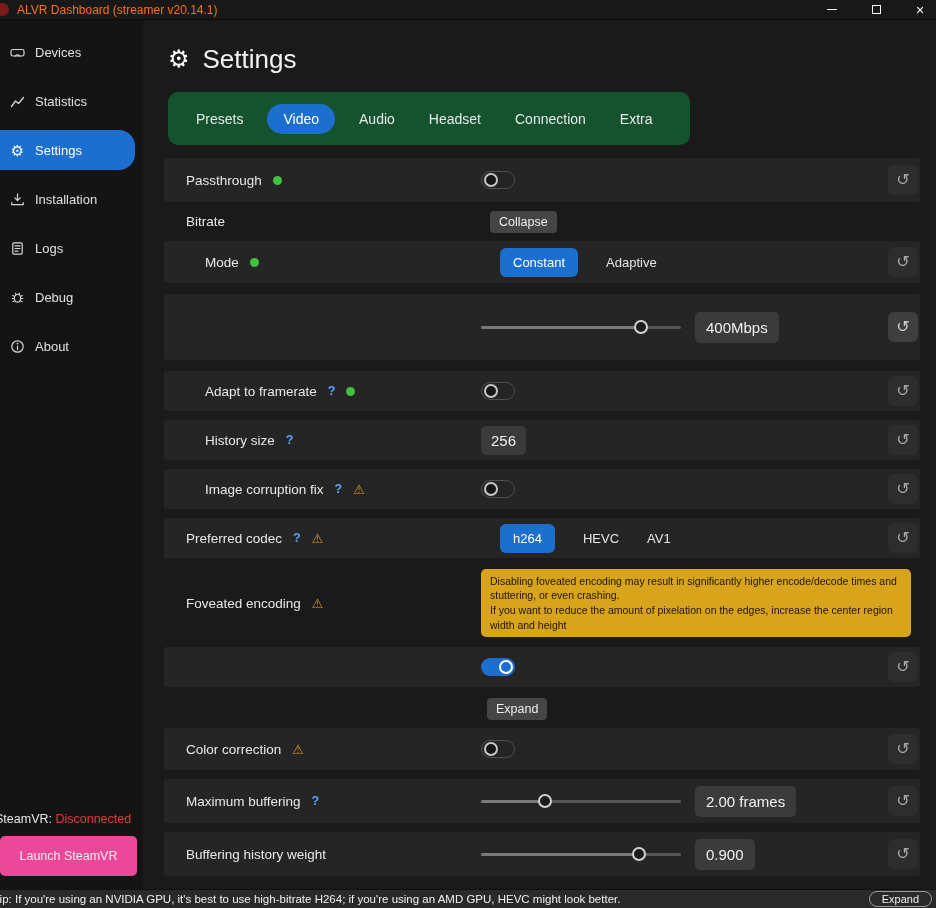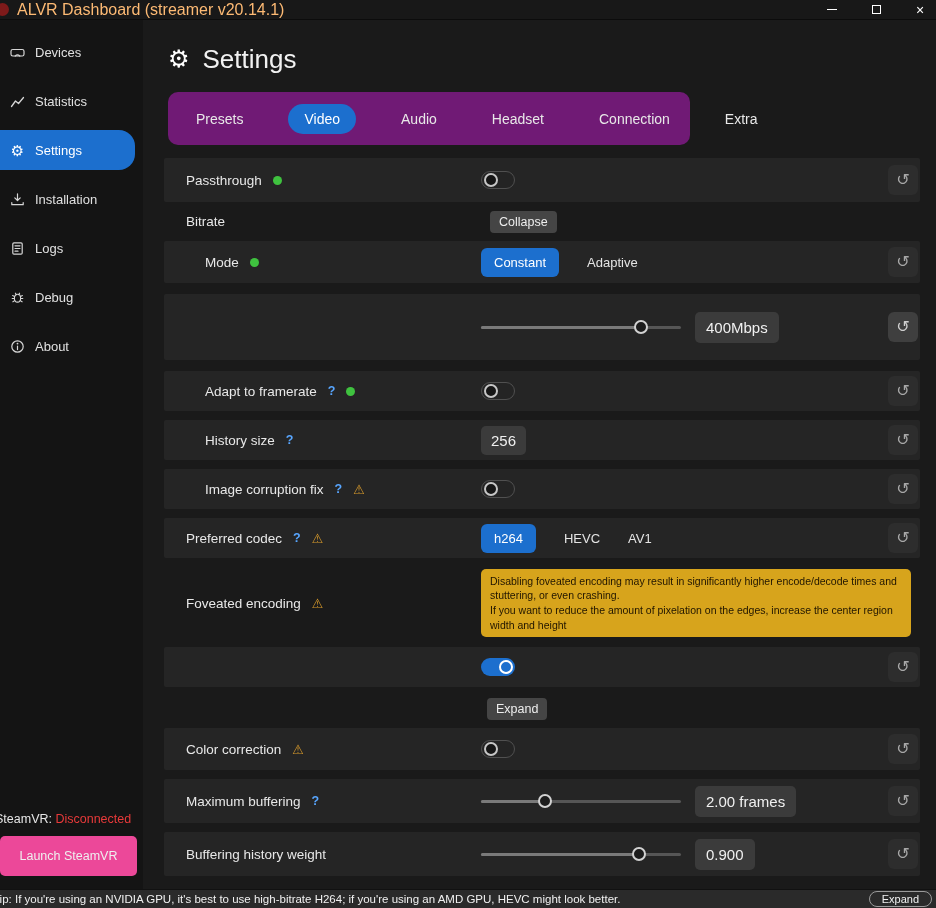--- a/index.html
+++ b/index.html
@@ -4,21 +4,21 @@
 <style>
   * { margin:0; padding:0; box-sizing:border-box; }
   html,body { width:936px; height:908px; overflow:hidden; background:#1a1a1a;
     font-family:"Liberation Sans","DejaVu Sans",sans-serif; color:#e6e6e6; }
   .window { width:936px; height:908px; display:flex; flex-direction:column; background:#1a1a1a; }
 
   
   .titlebar { height:20px; flex:none; background:#181818; border-bottom:1px solid #0c0c0c;
     display:flex; align-items:center; }
   .app-icon { width:13px; height:13px; border-radius:50%; background:#7e1a1a; margin-left:-4px; flex:none; }
-  .tb-title { font-size:16px; color:#fdba74; margin-left:8px; white-space:nowrap; }
+  .tb-title { font-size:12px; color:#f97316; margin-left:8px; white-space:nowrap; }
   .win-controls { margin-left:auto; display:flex; align-items:center; gap:28px; padding-right:8px; }
   .win-btn { width:16px; height:16px; display:flex; align-items:center; justify-content:center; color:#fff; background:none; border:none; }
   .glyph-min { width:10px; height:1px; background:#fff; display:block; }
   .glyph-max { width:9px; height:9px; border:1px solid #fff; display:block; }
   .win-btn.close { font-size:14px; line-height:1; color:#fff; }
 
   .app-body { flex:1; min-height:0; display:flex; }
 
   
   .sidebar { width:143px; flex:none; background:#141414; position:relative; overflow:hidden; }
@@ -35,22 +35,22 @@
   .steamvr-line { margin-left:-5px; white-space:nowrap; font-size:12.5px; margin-bottom:10px; }
   .steamvr-status { color:#e83a3a; }
   .launch-btn { width:100%; height:40px; border:none; border-radius:5px; background:#ec4899;
     color:#efefef; font-size:12.5px; font-family:inherit; }
 
   
   .content { flex:1; position:relative; overflow:hidden; }
   .page-header { display:flex; align-items:center; gap:13px; margin:24px 0 0 25px; height:30px; }
   .page-gear { font-size:24px; color:#fff; line-height:1; }
   .page-title { font-size:26px; color:#f2f2f2; }
-  .tabbar { margin:18px 0 0 25px; width:522px; height:53px; background:#701a75; border-radius:10px;
-    display:flex; align-items:center; padding:0 24px; gap:47px; }
+  .tabbar { margin:18px 0 0 25px; width:522px; height:53px; background:#14532d; border-radius:10px;
+    display:flex; align-items:center; padding:0 24px; gap:26px; }
   .tab { font-size:14px; color:#e8e8e8; padding:7px 4px; white-space:nowrap; }
   .tab.active { background:#1c6fce; color:#fff; border-radius:15px; padding:7px 16px; margin:0 -6px; }
 
   .rows { margin:13px 0 0 21px; width:756px; }
   .row { display:flex; align-items:center; }
   .row.striped { background:rgba(255,255,255,0.05); border-radius:2px; }
   .cell-label { width:317px; flex:none; display:flex; align-items:center; gap:11px; padding-left:22px; }
   .cell-label.indent { padding-left:41px; }
   .setting-label { font-size:13.5px; color:#e8e8e8; white-space:nowrap; }
   .cell-control { flex:1; min-width:0; display:flex; align-items:center; }
@@ -74,21 +74,21 @@
     background:#1c1c1c; border:2px solid #d2d2d2; transform:translateX(-50%); }
 
   .badge { background:#3b3b3b; border-radius:5px; color:#f0f0f0; font-size:15px; padding:7px 11px;
     white-space:nowrap; margin-left:14px; border:none; font-family:inherit; }
   .badge.solo { margin-left:0; padding:6px 10px; }
   .chip { background:#454545; border-radius:4px; color:#eee; font-size:12.5px; padding:4px 9px;
     border:none; font-family:inherit; white-space:nowrap; }
 
   .seg { display:flex; align-items:center; gap:28px; }
   .seg-option { font-size:13px; color:#e4e4e4; padding:7px 0; white-space:nowrap; }
-  .seg-option.selected { background:#1c6fce; color:#fff; border-radius:6px; padding:7px 13px; }
+  .seg-option.selected { background:#1c6fce; color:#fff; border-radius:6px; padding:7px 13px;margin-left:19px; }
 
   .reset-btn { width:30px; height:30px; border-radius:6px; background:#2d2d2d; color:#a8a8a8;
     font-size:16px; line-height:1; display:flex; align-items:center; justify-content:center; border:none; font-family:inherit; }
   .reset-btn.lit { background:#3f3f3f; color:#cfcfcf; }
 
   .warnbox { background:#d7a41c; color:#201500; border-radius:5px; padding:5px 9px; width:430px;
     font-size:10.5px; line-height:1.4; white-space:pre-line; }
 
   
   .statusbar { height:19px; flex:none; background:#2a2a2a; border-top:1px solid #111;

